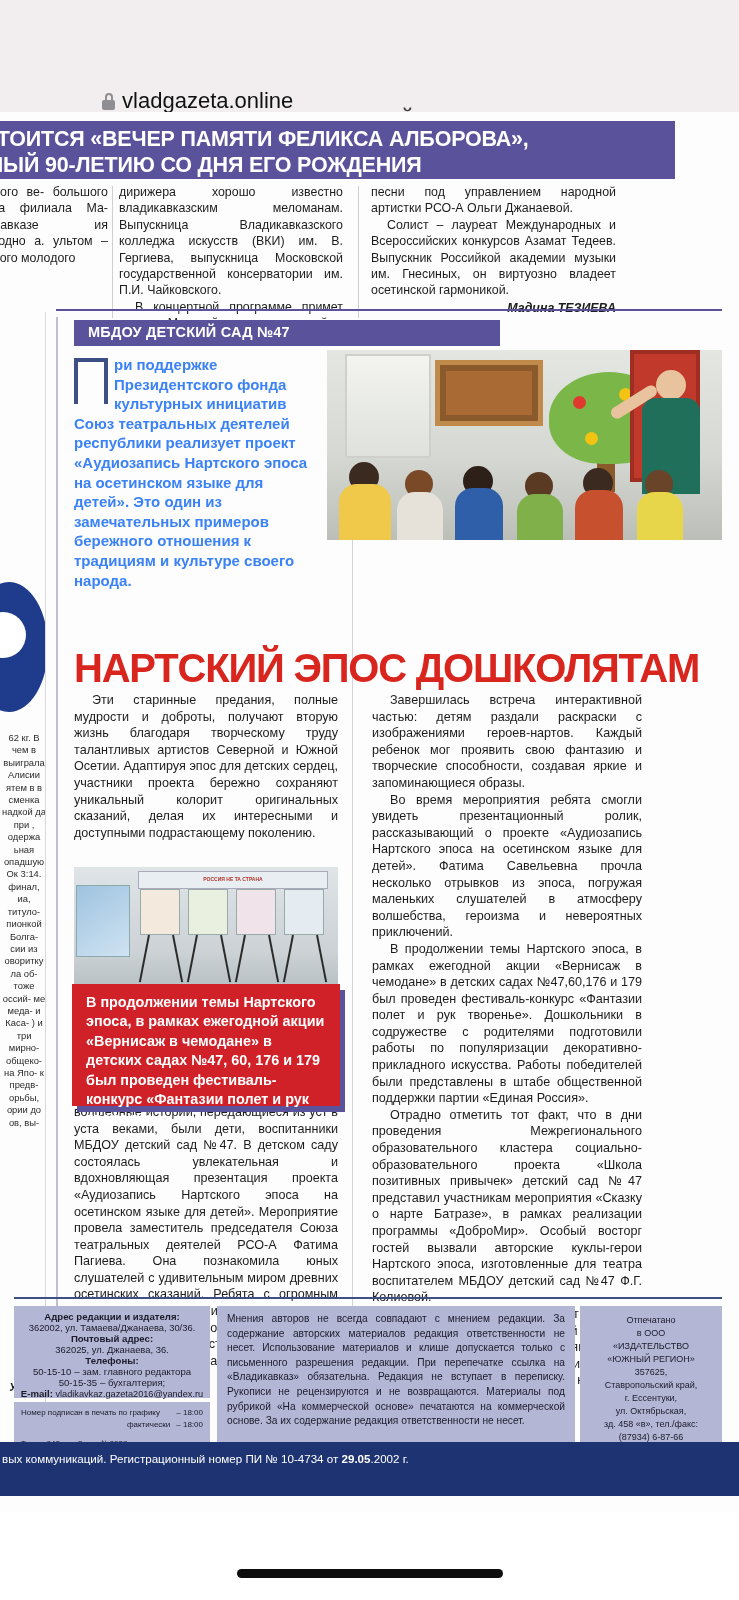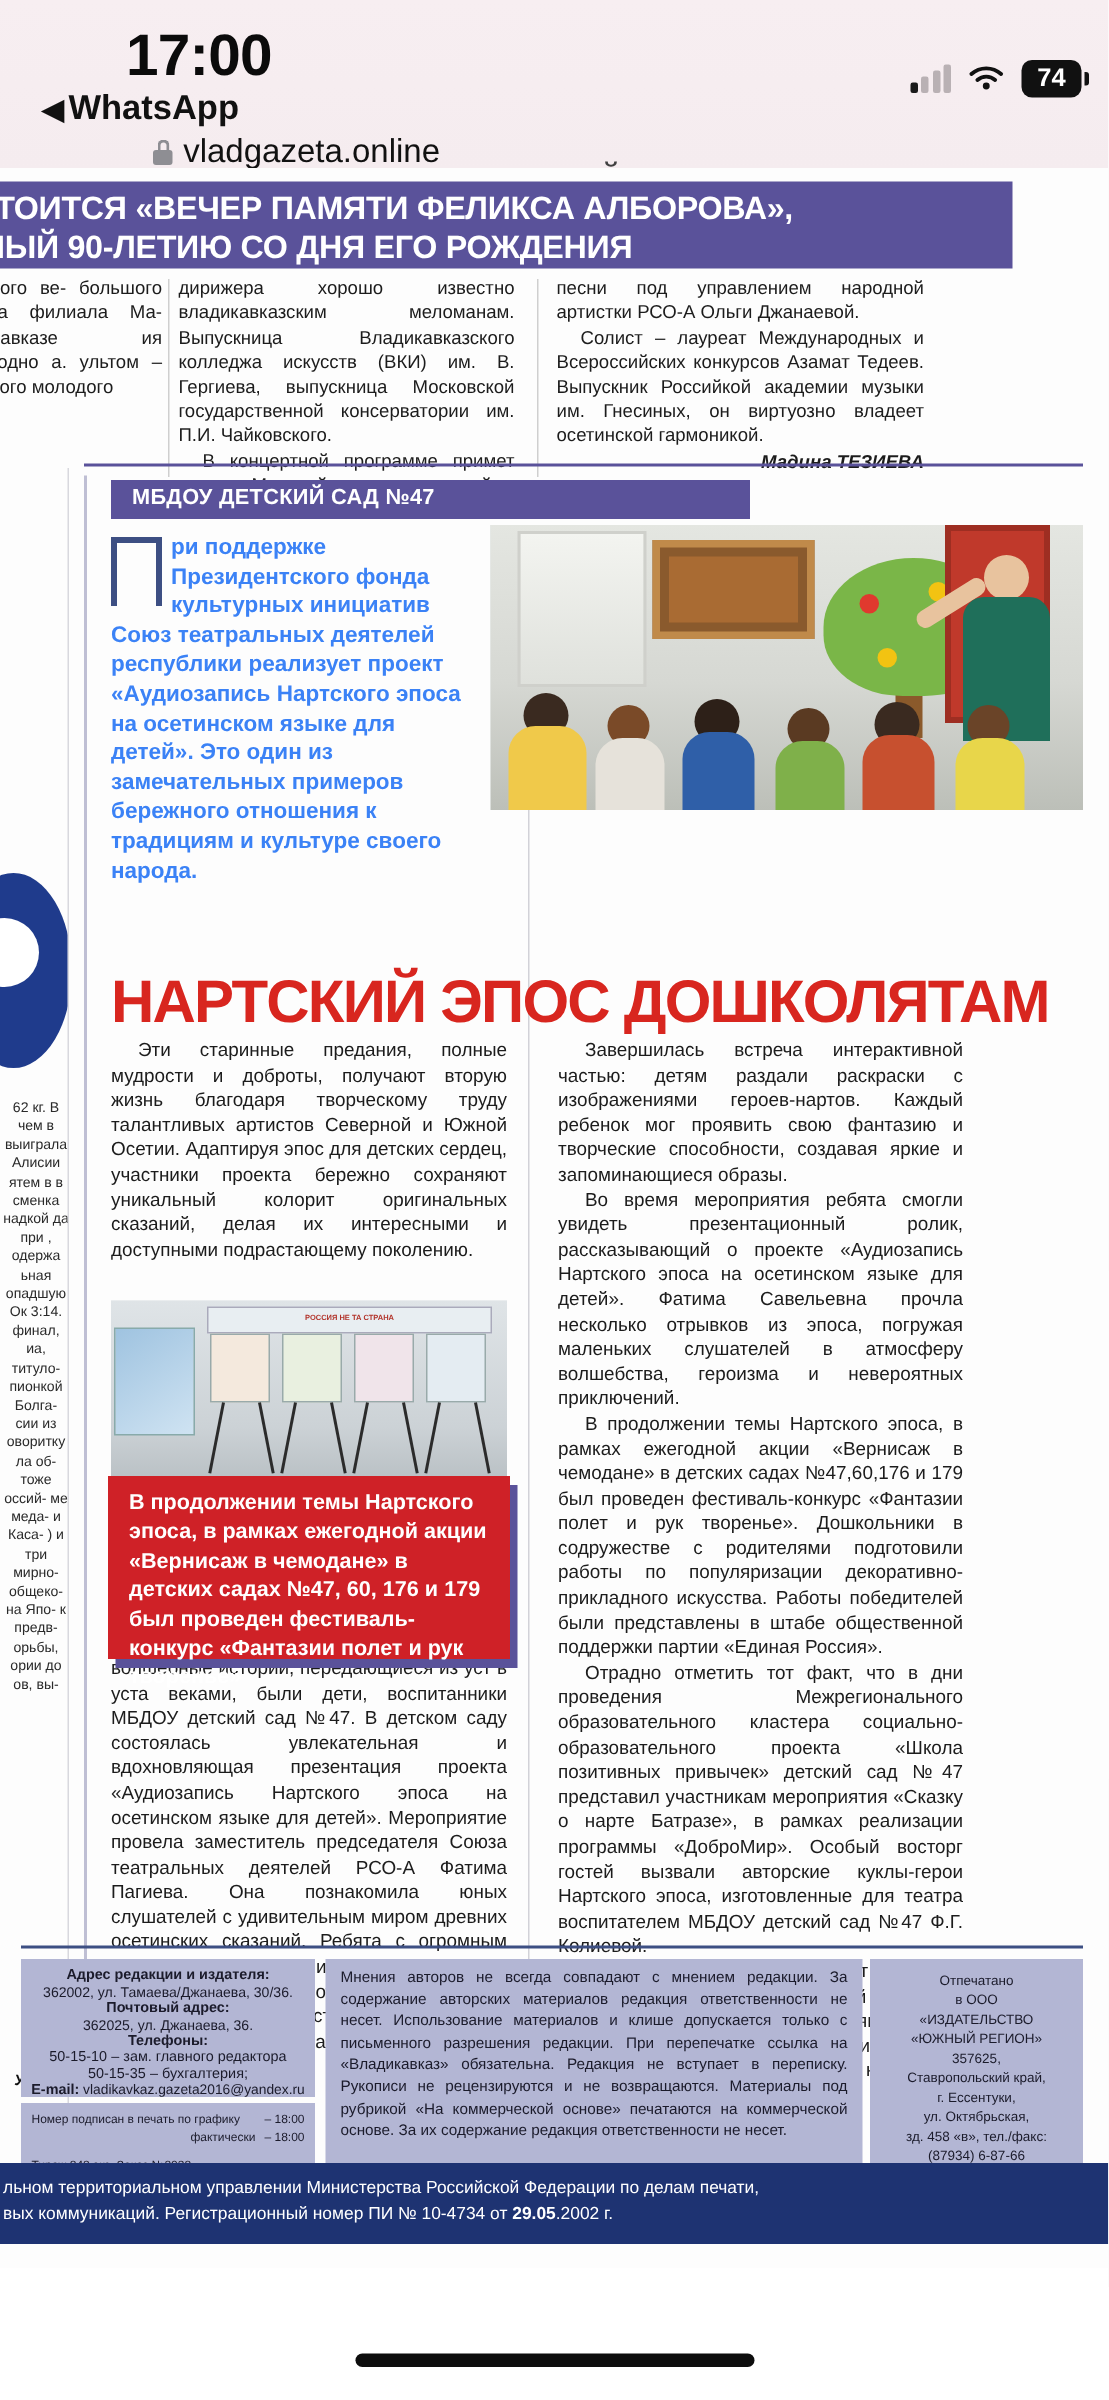--- a/index.html
+++ b/index.html
@@ -243,42 +243,20 @@
 
   
   .sig-right { position:absolute; right:80px; top:1258px; font-size:13px;
                font-weight:800; font-style:italic; color:#111; }
 </style>
 </head>
 <body>
 
 <div id="screen">
 
-  <div class="statusbar">
-    <div class="sb-time">17:00</div>
-    <div class="sb-back">
-      <span class="tri">◀</span><span>WhatsApp</span>
-    </div>
-    <div class="sb-right">
-      <span class="bars">
-        <i class="on"></i>
-          <i></i>
-          <i></i>
-          <i></i>
-      </span>
-      <span class="wifi">
-        <svg width="25" height="19" viewBox="0 0 25 19">
-          <path d="M12.5 16.6a2.3 2.3 0 100-4.6 2.3 2.3 0 000 4.6z" fill="#111"></path>
-          <path d="M6.6 10.3a9 9 0 0111.8 0" stroke="#111" stroke-width="2.6" fill="none" stroke-linecap="round"></path>
-          <path d="M2.6 6.3a15 15 0 0119.8 0" stroke="#111" stroke-width="2.6" fill="none" stroke-linecap="round"></path>
-        </svg>
-      </span>
-      <span class="batt">74</span>
-    </div>
-  </div>
 
   <div class="urlbar">
     <span class="lock">
         <span class="shk"></span>
         <span class="body"></span>
       </span>
     <span class="url-host">vladgazeta.online</span>
     <span class="url-priv">— частный доступ</span>
   </div>
 
@@ -446,21 +424,20 @@
 357625,
 Ставропольский край,
 г. Ессентуки,
 ул. Октябрьская,
 зд. 458 «в», тел./факс:
 (87934) 6-87-66</div>
       </div>
     </div>
 
     <div class="regbar">
-      <div>льном территориальном управлении Министерства Российской Федерации по делам печати,</div>
       <div>
         <span>вых коммуникаций. Регистрационный номер ПИ № 10-4734 от </span><b>29.05</b><span>.2002 г.</span>
       </div>
     </div>
 
   </div>
   </div>
 
   <div class="bottom-area">
     <div class="home-ind"></div>

